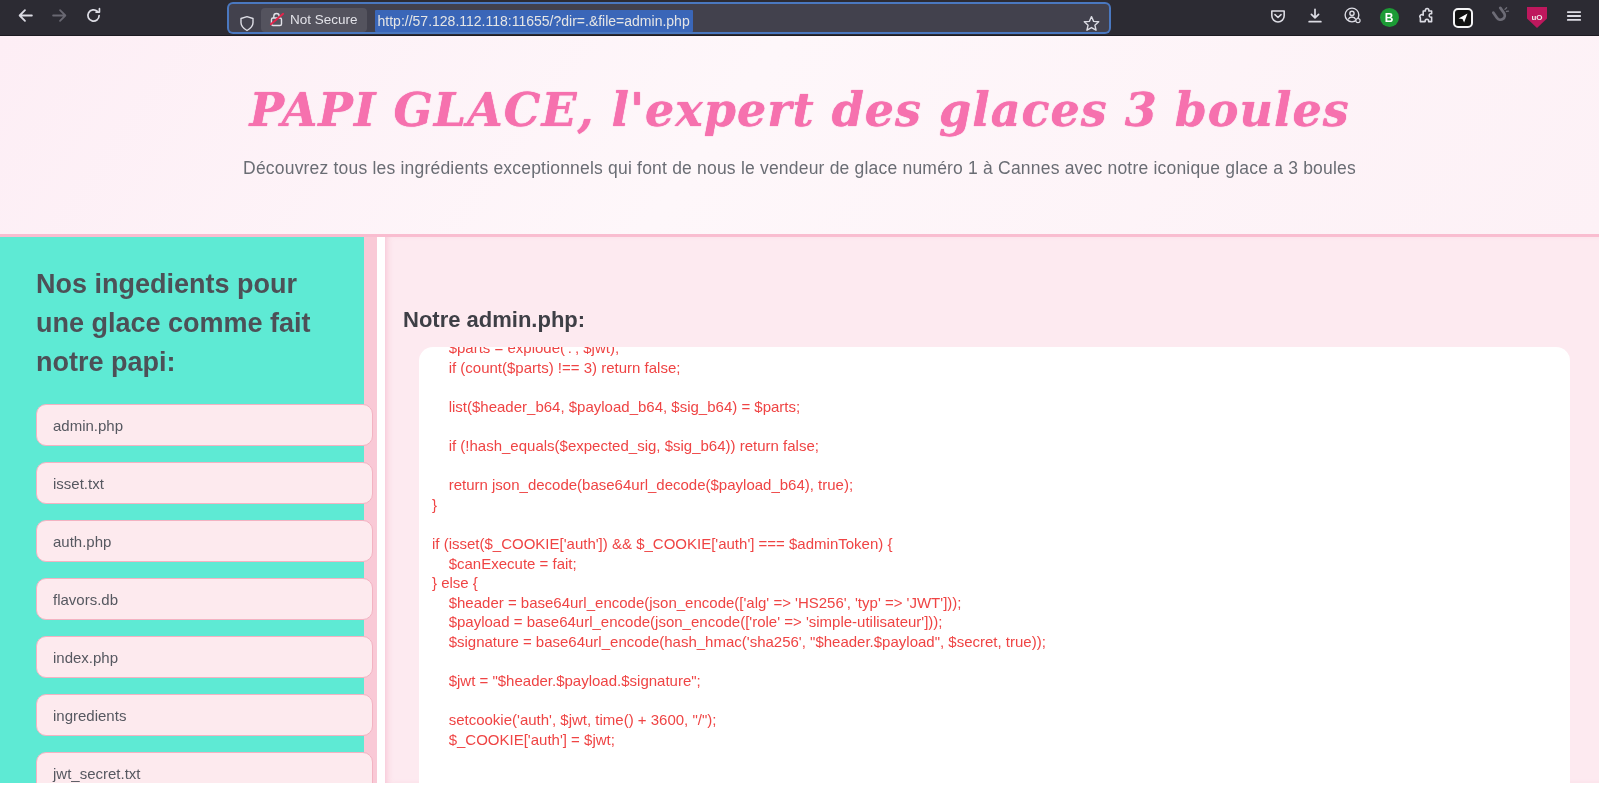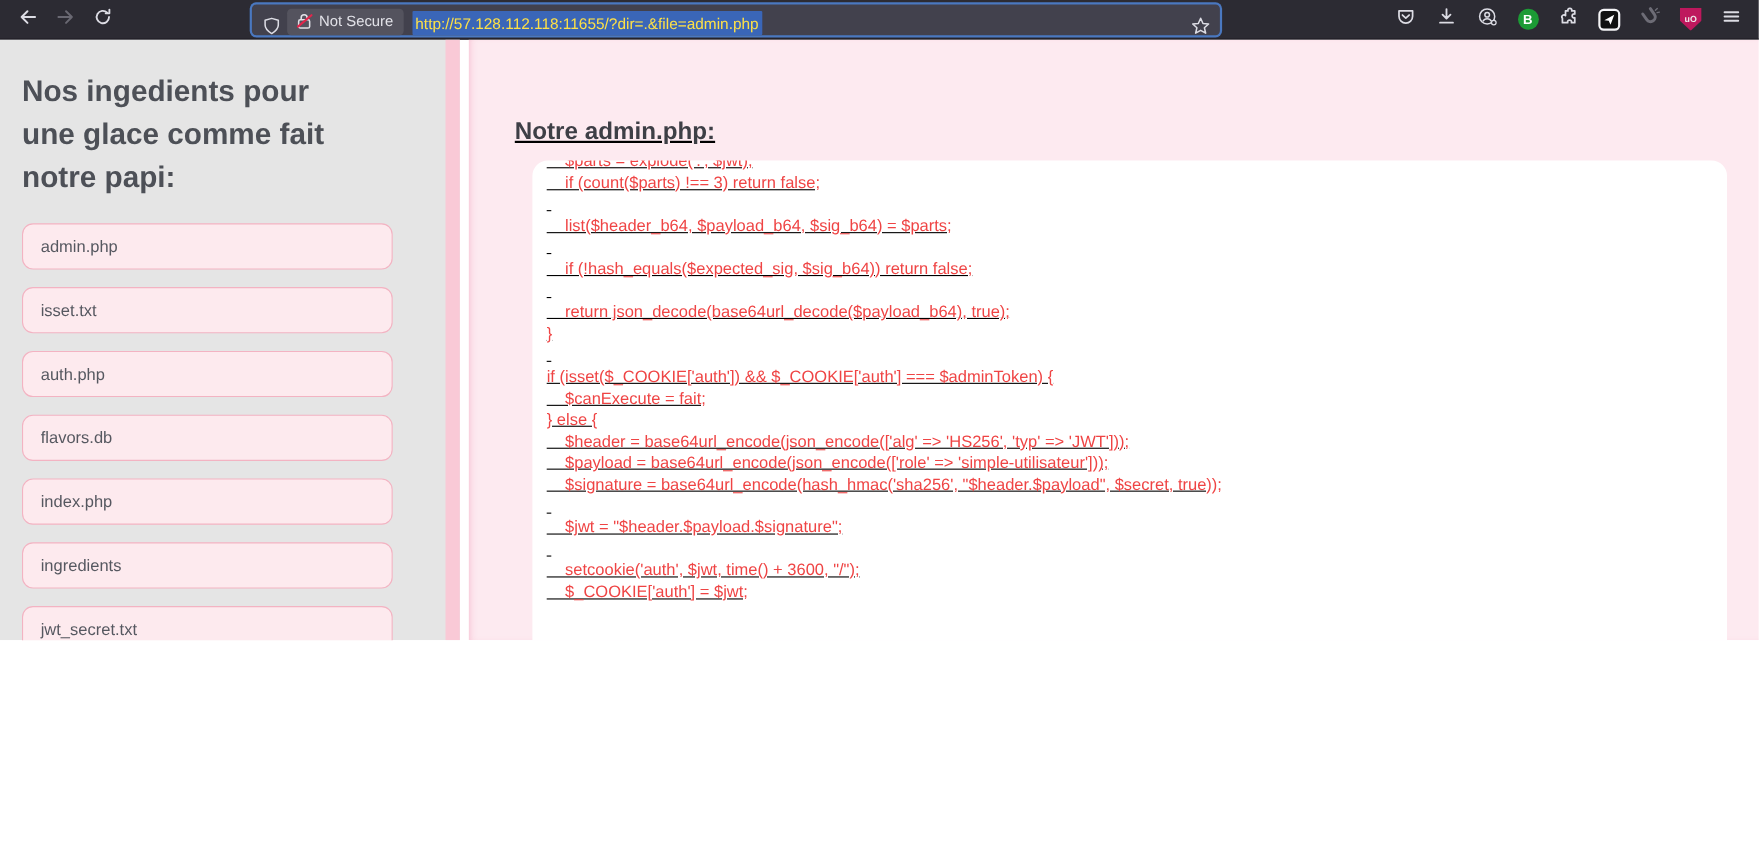--- a/index.html
+++ b/index.html
@@ -9,43 +9,43 @@
 
   
   .toolbar { height:36px; background:#2c2b33; display:flex; align-items:center; padding:0 10px; gap:4px; border-bottom:1px solid #1c1b22; }
   .nav-btn { width:30px; height:30px; border-radius:4px; display:flex; align-items:center; justify-content:center; color:#dcdce4; flex:none; }
   .nav-btn.dim { color:#696872; }
   .urlbar { margin-left:117px; width:880px; height:28px; background:#42414d; border-radius:4px; display:flex; align-items:flex-end; box-shadow:0 0 0 2px #4a78c0; padding:0 6px 0 4px; flex:none; }
   .shield-box { width:28px; display:flex; align-items:center; justify-content:center; color:#dcdce4; flex:none; }
   .sec-chip { background:#54535e; border-radius:4px; height:24px; display:flex; align-items:center; gap:6px; padding:0 9px; color:#e2e2e8; font-size:13.5px; flex:none; }
   .lockwrap { position:relative; width:14px; height:15px; color:#e2e2e8; }
   .lock-strike { position:absolute; left:-2px; top:6px; width:18px; height:2px; background:#e2254b; transform:rotate(-40deg); border-radius:1px; }
-  .url-text { margin-left:8px; font-size:14px; color:#fde047; background:#3a66b8; padding:3px 3px; border-radius:1px; white-space:nowrap; overflow:hidden; }
+  .url-text { margin-left:8px; font-size:14px; color:#e5e5e5; background:#3a66b8; padding:3px 3px; border-radius:1px; white-space:nowrap; overflow:hidden; }
   .urlbar .spacer { flex:1; }
   .star-btn { color:#dcdce4; width:24px; display:flex; justify-content:center; flex:none; }
   .right-icons { margin-left:auto; display:flex; align-items:center; gap:7px; }
   .tool-icon { width:30px; height:30px; border-radius:4px; display:flex; align-items:center; justify-content:center; color:#dcdce4; flex:none; }
   .tool-icon.dim { color:#6d6c76; }
   .ext-green { width:19px; height:19px; border-radius:50%; background:#1c9b35; color:#fff; font-size:12px; font-weight:bold; display:flex; align-items:center; justify-content:center; }
   .ext-send { width:20px; height:20px; border-radius:5px; background:#111; border:2px solid #f4f4f6; display:flex; align-items:center; justify-content:center; color:#fff; }
   .ext-ublock { width:20px; height:21px; background:#be185d; color:#efe9e9; font-size:8px; font-weight:bold; display:flex; align-items:center; justify-content:center; clip-path:polygon(0 0,100% 0,100% 55%,50% 100%,0 55%); }
 
   
   .page { height:750px; }
   .hero { height:201px; background:linear-gradient(125deg,#fdeef5 0%,#fef7fa 45%,#fdf1f6 100%); border-bottom:3px solid #f9bdd0; text-align:center; overflow:hidden; }
   .hero-title { margin-top:46px; font-size:46px; line-height:56px; font-style:italic; font-weight:bold; font-family:cursive, "DejaVu Serif", serif; color:#f671ae; text-shadow:0 0 1px #ee4f9b; letter-spacing:1px; }
   .hero-sub { margin-top:20px; font-size:17.5px; color:#6a6d74; letter-spacing:.2px; }
 
   
   .content { display:flex; height:546px; overflow:hidden; }
-  .sidebar { width:418px; flex:none; background:#e5e5e5; border-right:13px solid #f9c9d6; padding:28px 20px 0 20px; }
+  .sidebar { width:377px; flex:none; background:#5eead4; border-right:13px solid #f9c9d6; padding:28px 20px 0 36px; }
   .sidebar h2 { font-size:27px; line-height:39px; font-weight:600; color:#4d5057; max-width:292px; margin-bottom:22px; }
   .file-list { display:block; }
   .file-btn { display:flex; align-items:center; width:337px; height:42px; margin-bottom:16px; background:#fdeaee; border:1px solid #f3b3c2; border-radius:10px; padding:0 16px; font-size:15px; color:#565860; cursor:pointer; }
-  .main { flex:1; margin-left:8px; background:#fdeaf0; box-shadow:inset 5px 0 7px -4px rgba(240,135,170,.45); padding:70px 29px 0 42px; overflow:hidden;text-decoration:underline; }
+  .main { flex:1; margin-left:8px; background:#fdeaf0; box-shadow:inset 5px 0 7px -4px rgba(240,135,170,.45); padding:70px 29px 0 18px; overflow:hidden; }
   .main h3 { font-size:22px; font-weight:600; color:#3e3f46; line-height:26px; }
   .code-box { margin:14px 0 0 16px; background:#fff; border-radius:14px; height:460px; overflow:hidden; padding:0 18px 0 13px; }
   .code-pre { margin-top:-9px; font-size:15px; line-height:19.6px; color:#ef4444; font-family:"Liberation Sans", sans-serif; }
   .code-line { white-space:pre; min-height:19.6px; }
 </style>
 </head>
 <body>
 
 <div class="viewport">
 
@@ -139,20 +139,24 @@
       </div>
       <div class="tool-icon">
         <span><svg width="18" height="18" viewBox="0 0 16 16" fill="none" stroke="currentColor" stroke-width="1.6" stroke-linecap="round">
               <path d="M2.5 4.5h11M2.5 8h11M2.5 11.5h11"></path>
             </svg></span>
       </div>
     </div>
   </div>
 
   <div class="page">
+    <div class="hero">
+      <div class="hero-title">PAPI GLACE, l'expert des glaces 3 boules</div>
+      <div class="hero-sub">Découvrez tous les ingrédients exceptionnels qui font de nous le vendeur de glace numéro 1 à Cannes avec notre iconique glace a 3 boules</div>
+    </div>
 
     <div class="content">
       <div class="sidebar">
         <h2>Nos ingedients pour une glace comme fait notre papi:</h2>
         <div class="file-list">
 
             <button class="file-btn">admin.php</button>
 
             <button class="file-btn">isset.txt</button>
 

